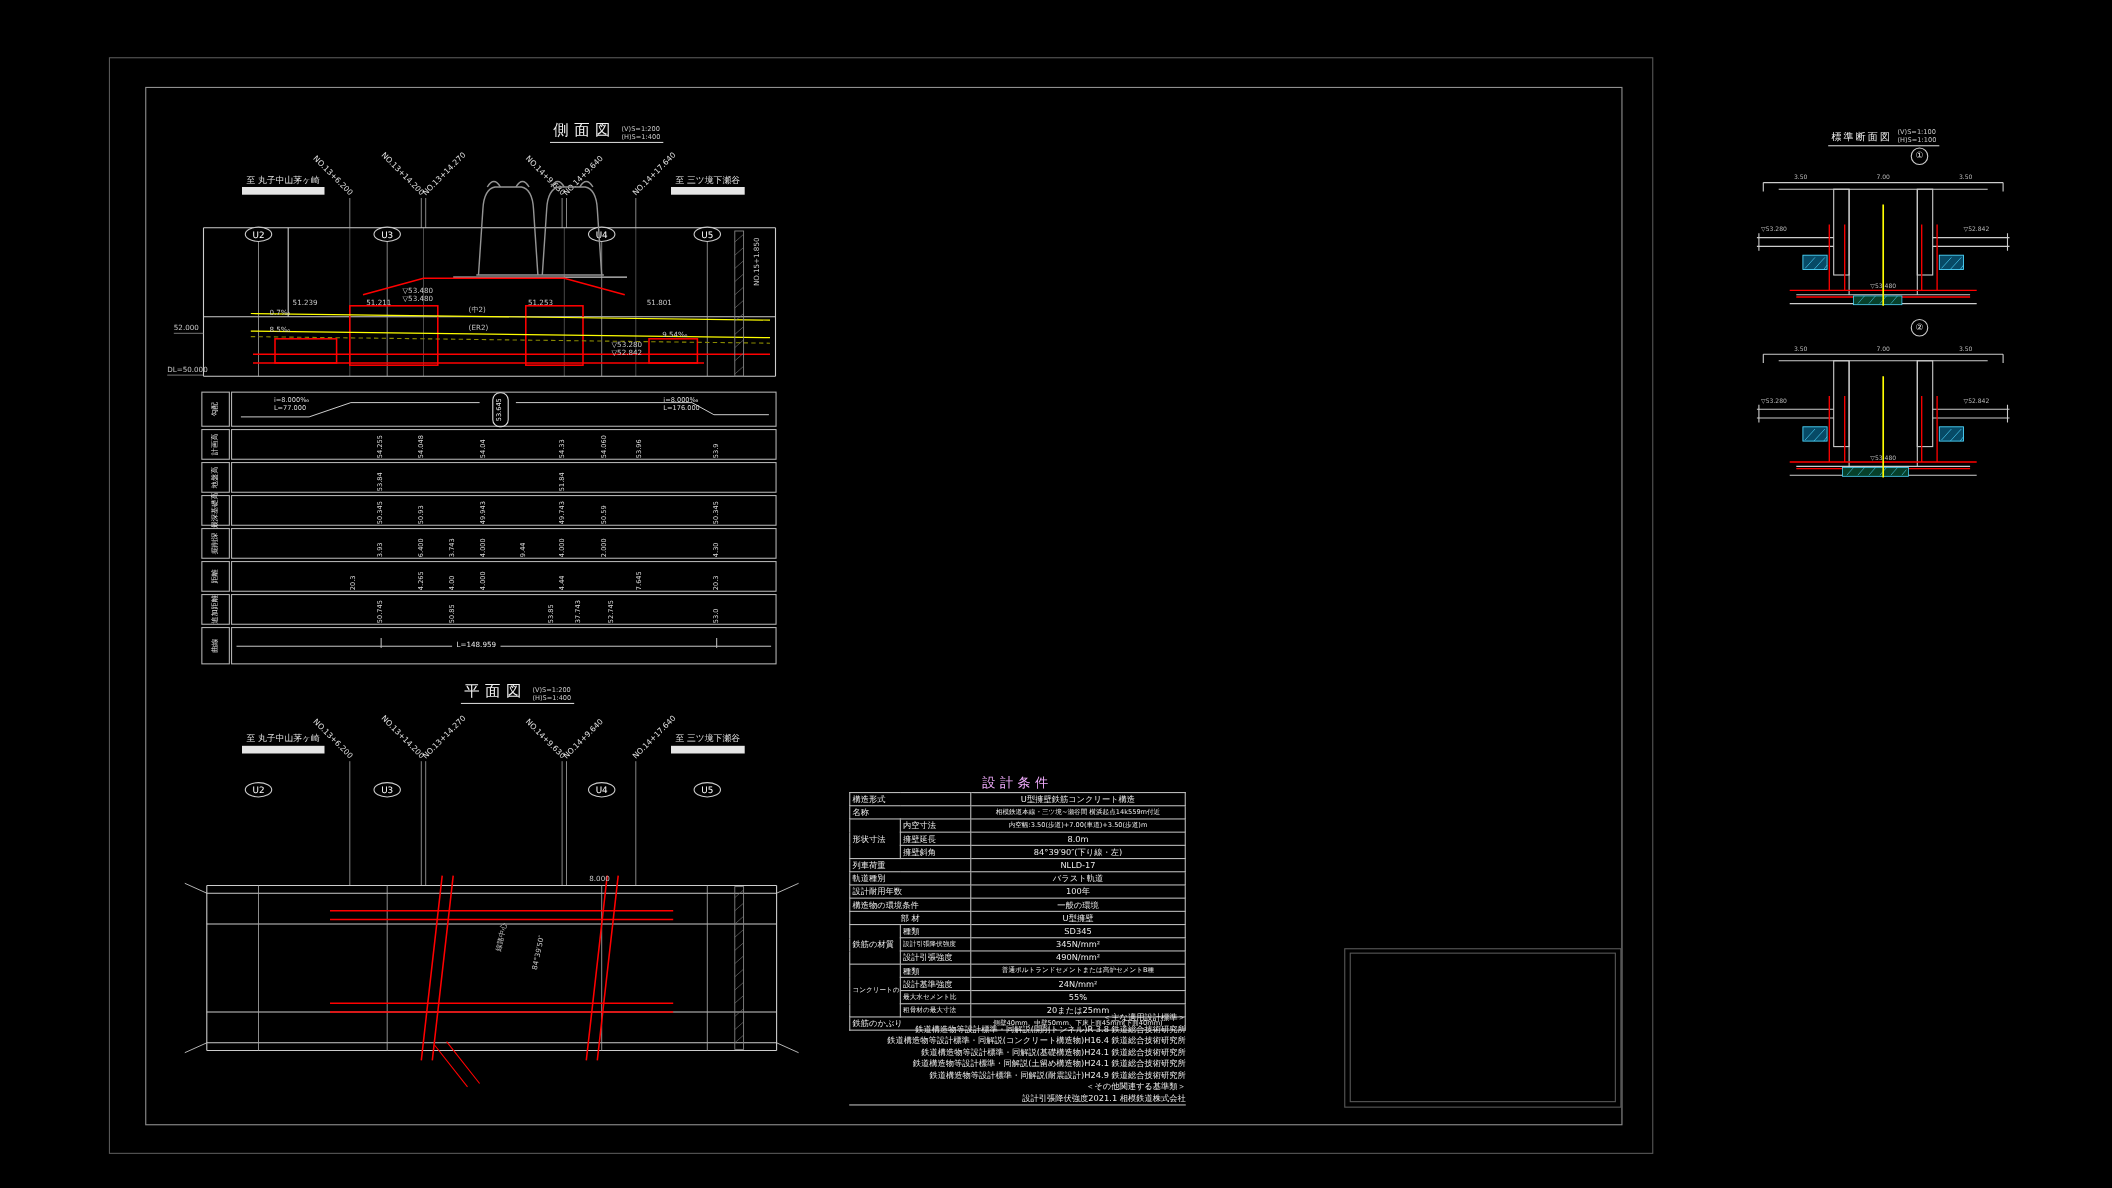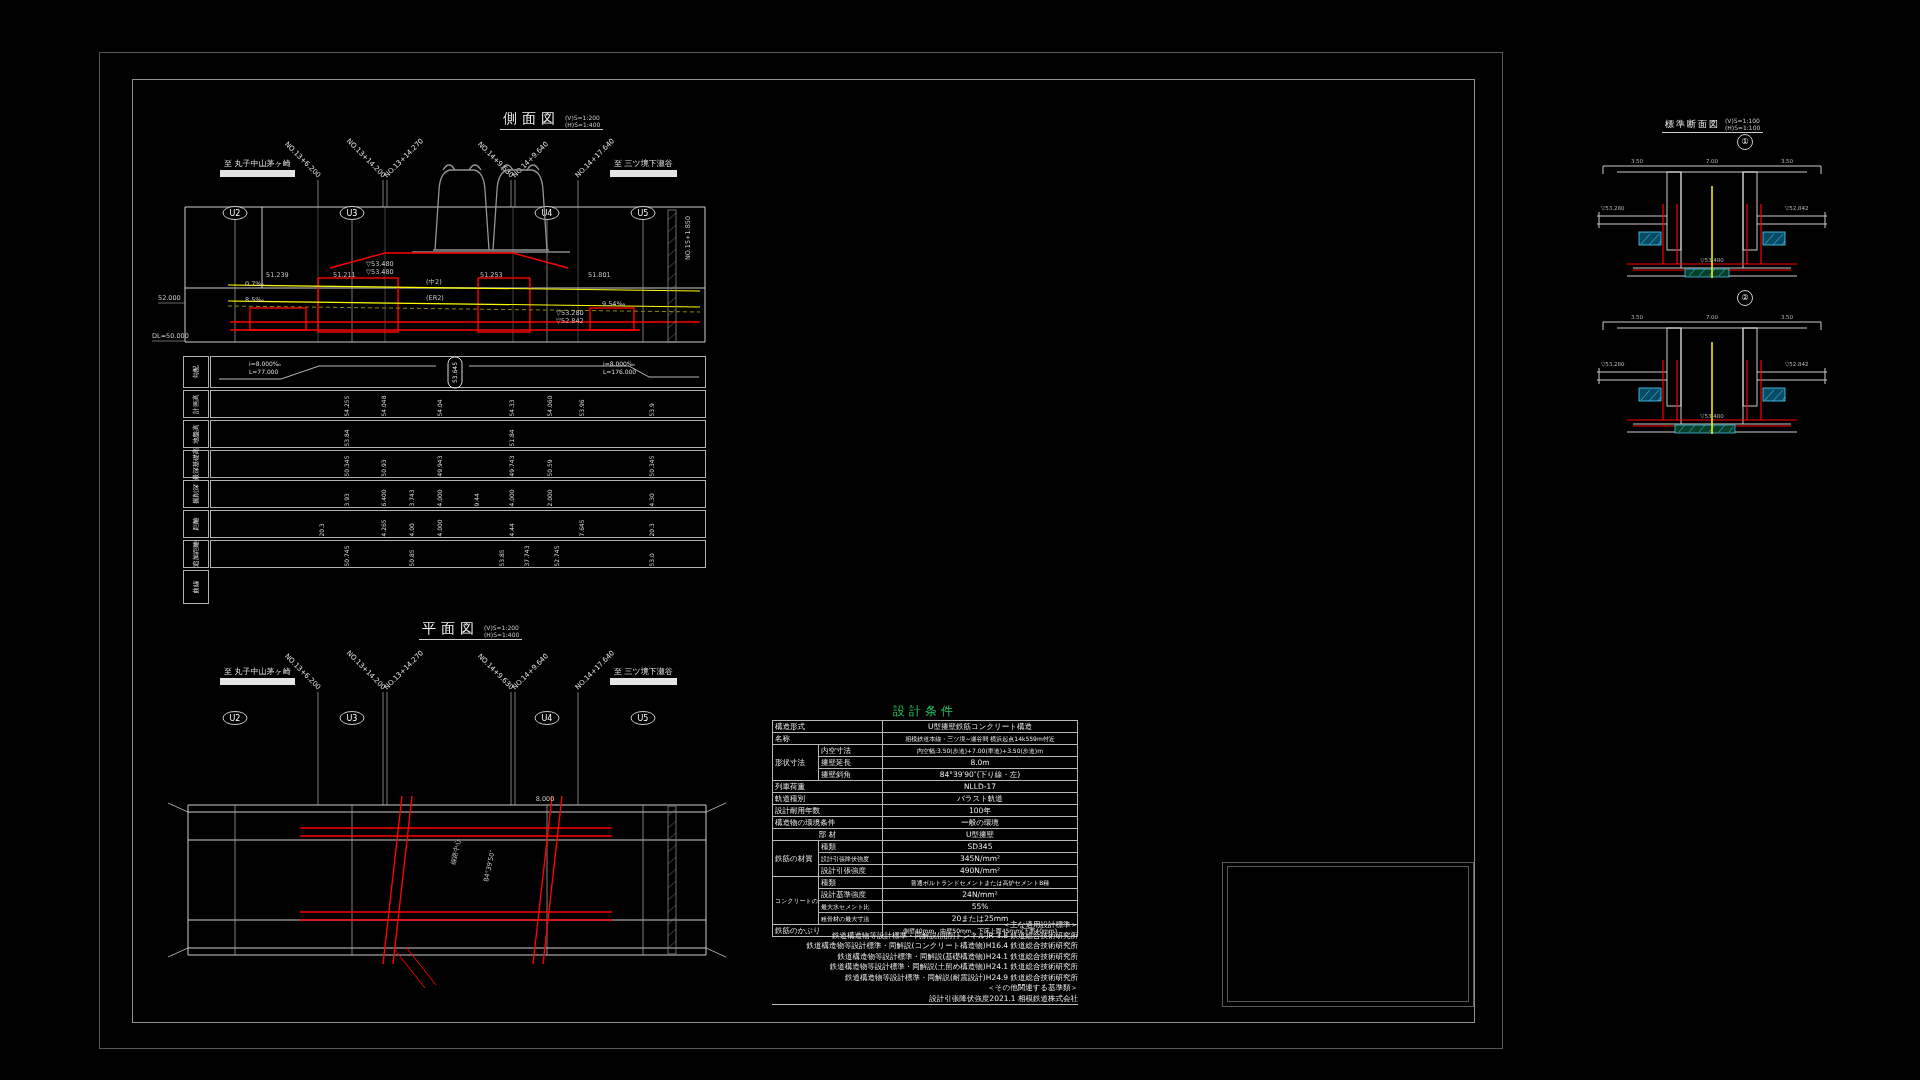--- a/index.html
+++ b/index.html
@@ -22,21 +22,21 @@
   .bval{position:absolute;top:7px;width:30px;font-size:6px;color:#dcdcdc;
         transform:rotate(-90deg);white-space:nowrap;text-align:left;}
   .gtext{position:absolute;font-size:6px;line-height:7px;color:#dcdcdc;white-space:nowrap;}
   .pill{position:absolute;width:30px;height:13px;border:1px solid #ddd;border-radius:7px;
         font-size:6px;line-height:12px;text-align:center;color:#eee;transform:rotate(-90deg);}
   .curveline{position:absolute;left:4px;right:4px;top:50%;border-top:1px solid #b5b5b5;}
   .curvelabel{position:absolute;top:50%;transform:translateY(-55%);background:#000;
               padding:0 4px;font-size:6.5px;color:#e8e8e8;white-space:nowrap;}
   .ctick{position:absolute;top:9px;width:1px;height:9px;background:#b5b5b5;}
   
-  .dtitle{font-size:12px;letter-spacing:4px;color:#22c55e;border-bottom:1px solid #cfcfcf;padding:0 8px 2px 8px;}
+  .dtitle{font-size:12px;letter-spacing:4px;color:#f0abfc;border-bottom:1px solid #cfcfcf;padding:0 8px 2px 8px;}
   table.dtable{border-collapse:collapse;table-layout:fixed;font-size:7.5px;color:#ececec;}
   table.dtable td{border:1px solid #b8b8b8;padding:0 2px;height:11px;line-height:10px;
                   white-space:nowrap;overflow:hidden;}
   table.dtable td.c{text-align:center;}
   table.dtable td.tiny{font-size:6px;}
   .stdline{display:flex;justify-content:flex-end;font-size:7.5px;line-height:10.5px;
            color:#ececec;white-space:nowrap;}
   .stdline.last{border-bottom:1px solid #b8b8b8;}
   .seclabel{width:14px;height:14px;border:1px solid #ccc;border-radius:50%;font-size:8px;
             line-height:13px;text-align:center;color:#eee;}
@@ -248,20 +248,26 @@
       <span class="bval" style="left:185px;">50.85</span>
       <span class="bval" style="left:275px;">53.85</span>
       <span class="bval" style="left:300px;">37.743</span>
       <span class="bval" style="left:330px;">52.745</span>
       <span class="bval" style="left:425px;">53.0</span>
     </div>
 
     <div class="brow-label" style="top:214px;height:32px;">
       <span class="brot">曲線</span>
     </div>
+    <div class="brow-cell" style="top:214px;height:32px;">
+      <div class="curveline"></div>
+      <div class="ctick" style="left:135px;"></div>
+      <div class="ctick" style="left:440px;"></div>
+      <span class="curvelabel" style="left:200px;">L=148.959</span>
+    </div>
   </div>
 
   <div class="abs" style="left:419px;top:618px;">
     <span class="vtitle">
       <span class="main">平面図</span>
       <span class="scale">
         <span>(V)S=1:200</span>
         <span>(H)S=1:400</span>
       </span>
     </span>

